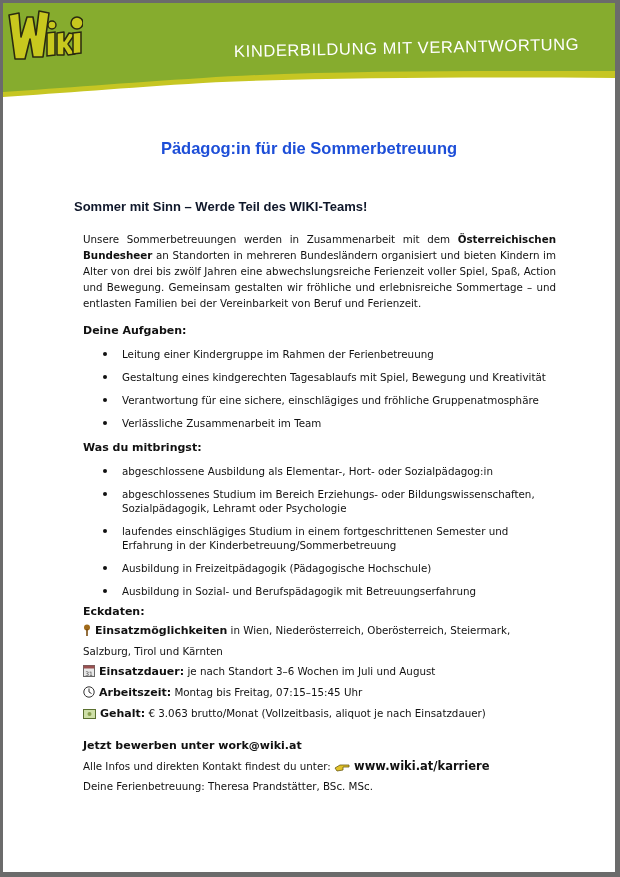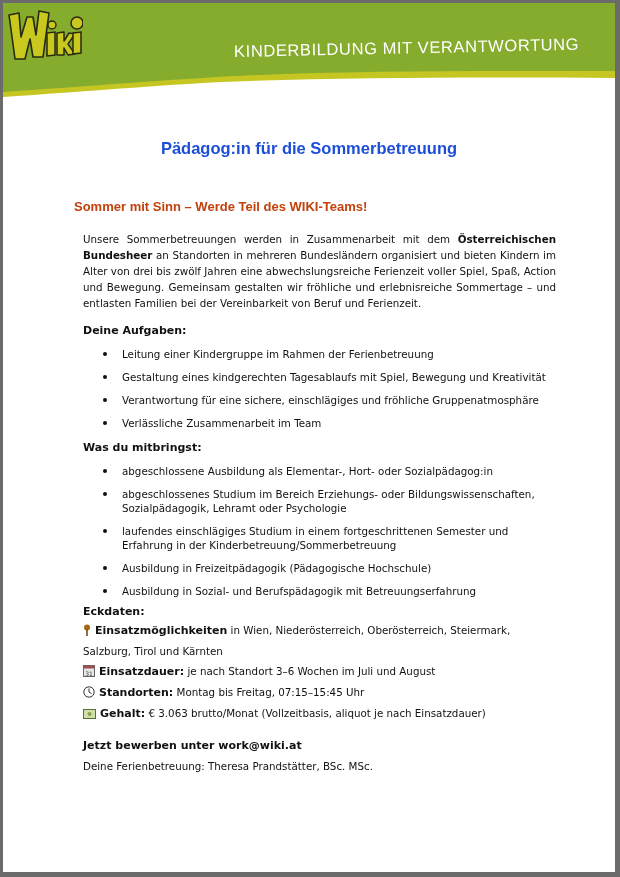--- a/index.html
+++ b/index.html
@@ -23,21 +23,21 @@
     .logo { position: absolute; left: 58px; top: 44px; width: 80px; height: 60px; }
 
     .title {
       position: absolute; left: 0; width: 612px; top: 136px; text-align: center;
       font-family: "Liberation Sans", sans-serif; font-weight: bold;
       font-size: 16.5px; color: #1d4ed8;
     }
     .subtitle {
       position: absolute; left: 71px; top: 196px;
       font-family: "Liberation Sans", sans-serif; font-weight: bold;
-      font-size: 13px; color: #c2410c;
+      font-size: 13px; color: #0f172a;
     }
     .content { position: absolute; left: 80px; top: 228px; width: 473px; font-size: 10.3px; }
     .intro { text-align: justify; line-height: 16px; margin: 0; }
     .intro b { font-weight: bold; }
     .section-h { font-weight: bold; font-size: 11px; margin: 0; }
     ul.bullets { list-style: none; margin: 1px; padding: 0; }
     ul.bullets li { position: relative; padding-left: 21px; margin-left: 17px; line-height: 14px; }
     ul.bullets li::before {
       content: ""; position: absolute; left: 2px; top: 5px; width: 4px; height: 4px;
       background: #111; border-radius: 50%;
@@ -109,29 +109,35 @@
         <svg class="ico" width="12" height="12" viewBox="0 0 12 12">
             <rect x="0.5" y="0.5" width="11" height="11" fill="#e8e8e8" stroke="#666"></rect>
             <rect x="0.5" y="0.5" width="11" height="3" fill="#9a5050"></rect>
             <text x="6" y="10.5" font-size="6" text-anchor="middle" fill="#444" font-family="DejaVu Sans, sans-serif">31</text>
           </svg><span class="fact-label">Einsatzdauer:</span><span> je nach Standort 3–6 Wochen im Juli und August</span>
       </div>
       <div class="row">
         <svg class="ico" width="12" height="12" viewBox="0 0 12 12">
             <circle cx="6" cy="6" r="5.2" fill="#fff" stroke="#333" stroke-width="1"></circle>
             <path d="M6 2.5 V6 L8.5 7.5" stroke="#333" stroke-width="1" fill="none"></path>
-          </svg><span class="fact-label">Standorten:</span><span> Montag bis Freitag, 07:15–15:45 Uhr</span>
+          </svg><span class="fact-label">Arbeitszeit:</span><span> Montag bis Freitag, 07:15–15:45 Uhr</span>
       </div>
       <div class="row">
         <svg class="ico" width="13" height="10" viewBox="0 0 13 10">
             <rect x="0.5" y="0.5" width="12" height="9" fill="#cfe0a8" stroke="#5a7030"></rect>
             <circle cx="6.5" cy="5" r="2" fill="#8aa050"></circle>
           </svg><span class="fact-label">Gehalt:</span><span> € 3.063 brutto/Monat (Vollzeitbasis, aliquot je nach Einsatzdauer)</span>
       </div>
     </div>
 
     <div style="height:12px"></div>
     <div style="line-height:20px">
       <div class="apply">Jetzt bewerben unter work@wiki.at</div>
+      <div class="row">
+        <span>Alle Infos und direkten Kontakt findest du unter: </span>
+        <svg class="ico" width="16" height="10" viewBox="0 0 16 10">
+            <path d="M1 6 L6 3 L15 3 L15 5 L9 5 L9 8 L3 9 Z" fill="#e2c22a" stroke="#6a5a10" stroke-width="0.8"></path>
+          </svg><span class="link-bold">www.wiki.at/karriere</span>
+      </div>
       <div>Deine Ferienbetreuung: Theresa Prandstätter, BSc. MSc.</div>
     </div>
   </div>
 </div>
 
 </body></html>

